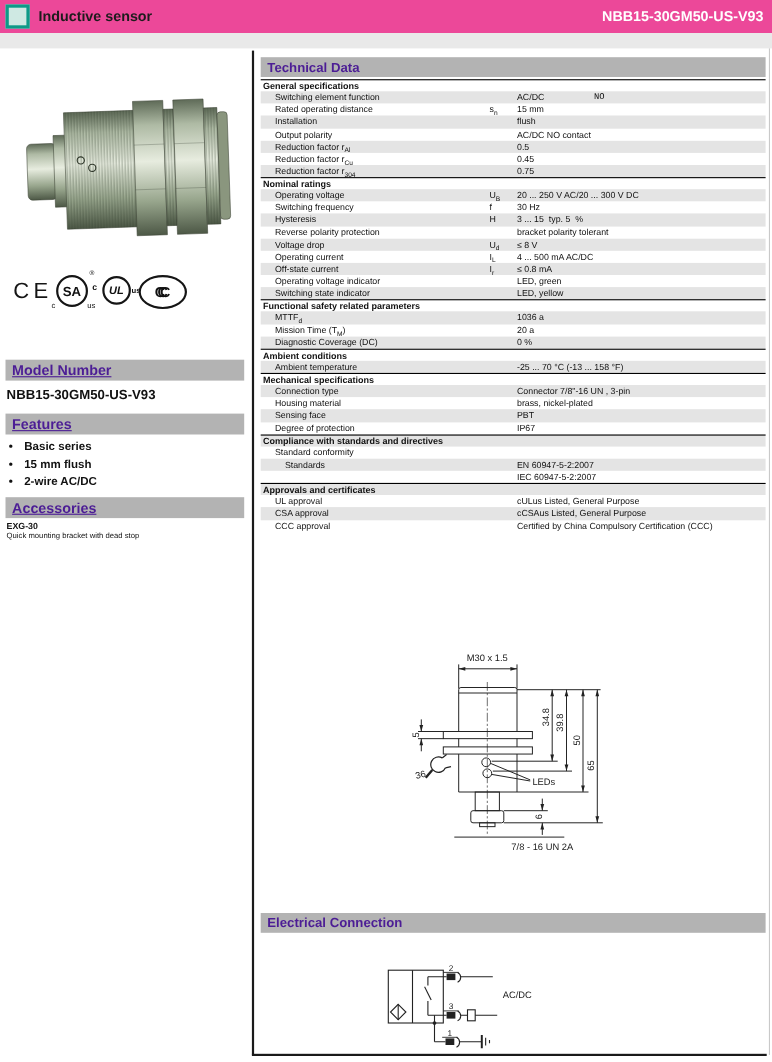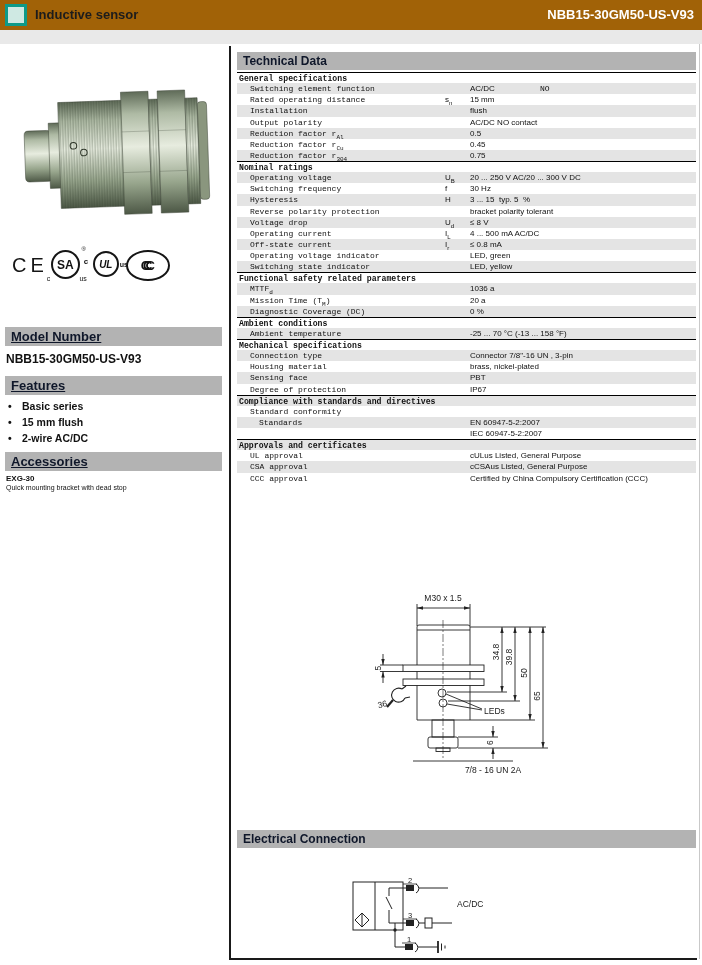--- a/index.html
+++ b/index.html
@@ -1,29 +1,29 @@
 <!DOCTYPE html>
 <html><head>
 <meta charset="utf-8">
 <style>
   html,body{margin:0;padding:0;background:#fff;}
   .page{position:relative;width:702px;height:965px;background:#ffffff;overflow:hidden;
         font-family:"Liberation Sans",sans-serif;color:#111;}
   
-  .hdr{position:absolute;left:0;top:0;width:702px;height:30px;background:#a16207;}
+  .hdr{position:absolute;left:0;top:0;width:702px;height:30px;background:#ec4899;}
   .hdr .brand{position:absolute;left:5px;top:4px;width:16px;height:16px;background:#cfe9e3;
         border:3px solid #0e9a88;}
   .hdr .ptitle{position:absolute;left:35px;top:7px;font-size:13px;font-weight:bold;color:#1c1c1c;}
   .hdr .model{position:absolute;right:8px;top:7px;font-size:13px;font-weight:bold;color:#ffffff;}
   .band{position:absolute;left:0;top:30px;width:702px;height:14px;background:#e9e9e9;}
   .vdiv{position:absolute;left:229px;top:46px;width:2px;height:913px;background:#1a1a1a;}
   .bline{position:absolute;left:229px;top:958px;width:468px;height:2px;background:#1a1a1a;}
   .redge{position:absolute;left:699px;top:44px;width:1px;height:915px;background:#c9c9c9;}
   
-  .bar{position:absolute;background:#b3b3b3;color:#0f172a;font-weight:bold;
+  .bar{position:absolute;background:#b3b3b3;color:#4c1d95;font-weight:bold;
        display:flex;align-items:center;padding-left:6px;box-sizing:border-box;}
   .bar.left{left:5px;width:217px;height:19px;font-size:13px;text-decoration:underline;}
   .bar.right{left:237px;width:459px;height:18px;font-size:12px;}
   
   .photo{position:absolute;left:22px;top:70px;width:190px;height:168px;}
   .certs{position:absolute;left:12px;top:244px;width:206px;height:42px;
          display:flex;align-items:center;justify-content:flex-start;}
   .ce{font-size:20px;letter-spacing:4px;font-weight:400;color:#151515;}
   .mark{position:relative;}
   .csa{width:36px;height:36px;}
@@ -47,21 +47,21 @@
   .feat .fi{position:relative;height:16px;font-size:10.5px;font-weight:bold;line-height:15px;}
   .feat .fi .b{position:absolute;left:2px;}
   .feat .fi .t{position:absolute;left:16px;}
   .accname{position:absolute;left:6px;top:474px;font-size:8px;font-weight:bold;}
   .accdesc{position:absolute;left:6px;top:484px;font-size:7px;}
   
   .ttab{position:absolute;left:237px;top:72px;width:459px;}
   .tline{position:relative;height:11.13px;font-size:8px;line-height:11.2px;white-space:nowrap;}
   .tline:nth-child(even){background:#e4e4e4;}
   .tline.sec{font-weight:bold;border-top:1px solid #000;box-sizing:border-box;font-size:8.2px;}
-  .tl-label{position:absolute;left:13px;font-family:Liberation Mono, monospace;}
+  .tl-label{position:absolute;left:13px;}
   .tline.sec .tl-label{left:2px;}
   .tl-label.ind2{left:22px;}
   .tl-sym{position:absolute;left:208px;}
   .tl-val{position:absolute;left:233px;white-space:pre;}
   .tl-val2{position:absolute;left:303px;font-family:Liberation Mono, monospace;}
   sub{font-size:6px;}
   svg text{font-family:"Liberation Sans",sans-serif;fill:#1a1a1a;}
 </style>
 </head>
 <body>

